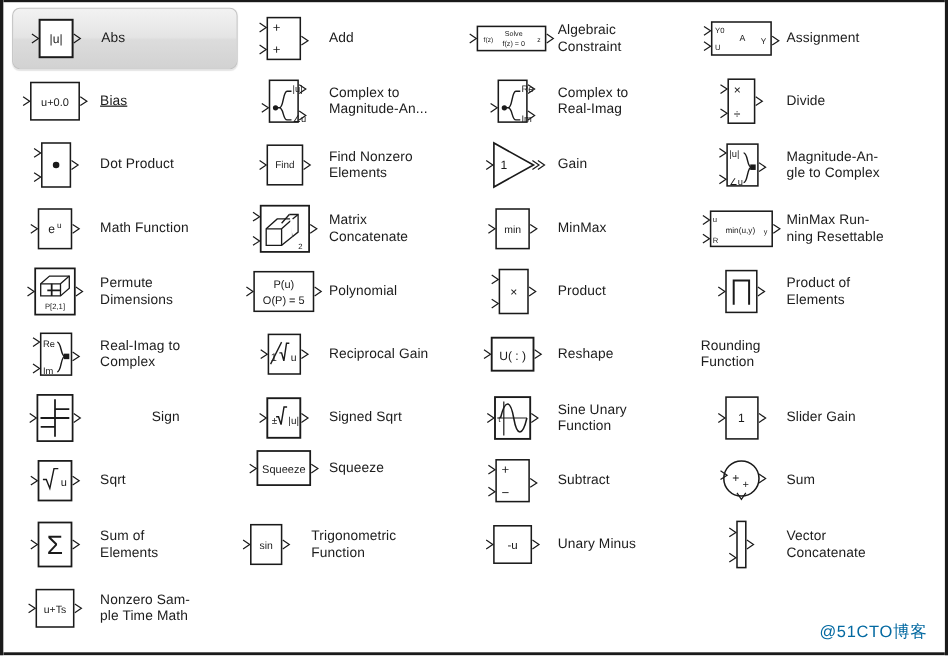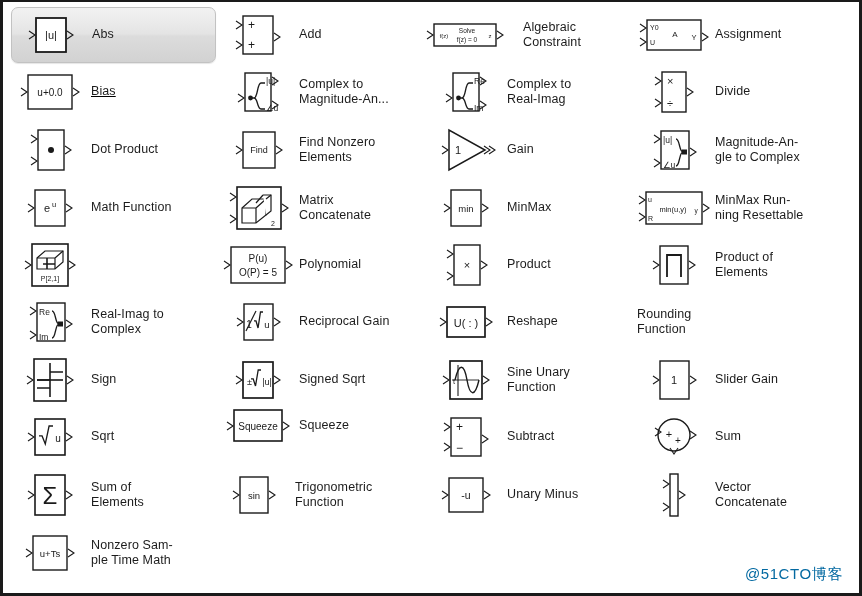--- a/index.html
+++ b/index.html
@@ -108,21 +108,21 @@
       <rect x="24" y="8" width="30" height="38" fill="#fff" stroke="#1a1a1a" stroke-width="1.4"></rect>
             <path d="M 17 13 L 23 17 L 17 21" fill="none" stroke="#1a1a1a" stroke-width="1.1" stroke-linejoin="miter"></path>
             <path d="M 17 33 L 23 37 L 17 41" fill="none" stroke="#1a1a1a" stroke-width="1.1" stroke-linejoin="miter"></path>
             <path d="M 55 25 L 61 29 L 55 33" fill="none" stroke="#1a1a1a" stroke-width="1.1" stroke-linejoin="miter"></path>
       <text x="29" y="21" font-family="Liberation Sans, sans-serif" font-size="12" fill="#1a1a1a" text-anchor="start">+</text>
             <text x="29" y="41" font-family="Liberation Sans, sans-serif" font-size="12" fill="#1a1a1a" text-anchor="start">+</text>
           </svg>
         </div>
         <div class="blk-label">Add</div>
       </div>
-      <div class="cell" style="left: 424px; top: 5px; width: 205px; height: 56px; gap: 16px;">
+      <div class="cell" style="left: 424px; top: 5px; width: 205px; height: 56px;">
         <div class="icon-wrap">
           <svg width="78" height="54" viewBox="0 0 78 54">
       <rect x="7" y="16" width="62" height="22" fill="#fff" stroke="#1a1a1a" stroke-width="1.4"></rect>
             <path d="M 0 23 L 6 27 L 0 31" fill="none" stroke="#1a1a1a" stroke-width="1.1" stroke-linejoin="miter"></path>
             <path d="M 70 23 L 76 27 L 70 31" fill="none" stroke="#1a1a1a" stroke-width="1.1" stroke-linejoin="miter"></path>
       <text x="17" y="30" font-family="Liberation Sans, sans-serif" font-size="6" fill="#1a1a1a" text-anchor="middle">f(z)</text>
       <text x="40" y="25" font-family="Liberation Sans, sans-serif" font-size="6.5" fill="#1a1a1a" text-anchor="middle">Solve</text>
             <text x="40" y="34" font-family="Liberation Sans, sans-serif" font-size="6.5" fill="#1a1a1a" text-anchor="middle">f(z) = 0</text>
       <text x="63" y="30" font-family="Liberation Sans, sans-serif" font-size="6" fill="#1a1a1a" text-anchor="middle">z</text>
           </svg>
@@ -314,20 +314,22 @@
           <svg width="78" height="54" viewBox="0 0 78 54">
       <rect x="21" y="6" width="36" height="42" fill="#fff" stroke="#1a1a1a" stroke-width="1.6"></rect>
             <path d="M 14 23 L 20 27 L 14 31" fill="none" stroke="#1a1a1a" stroke-width="1.1" stroke-linejoin="miter"></path>
             <path d="M 58 23 L 64 27 L 58 31" fill="none" stroke="#1a1a1a" stroke-width="1.1" stroke-linejoin="miter"></path>
       <path d="M 26 20 L 34 13 L 52 13 L 52 24 L 44 31 L 26 31 Z" fill="#fff" stroke="#1a1a1a" stroke-width="1.2" stroke-linejoin="miter"></path>
       <path d="M 26 20 L 44 20 L 44 31 M 44 20 L 52 13" fill="none" stroke="#1a1a1a" stroke-width="1.2"></path>
       <path d="M 36 20 L 36 31 M 32 26 L 44 26" fill="none" stroke="#1a1a1a" stroke-width="1.6"></path>
       <text x="39" y="43" font-family="Liberation Sans, sans-serif" font-size="7" fill="#1a1a1a" text-anchor="middle">P[2,1]</text>
           </svg>
         </div>
+        <div class="blk-label">Permute
+Dimensions</div>
       </div>
       <div class="cell" style="left: 216px; top: 235px; width: 205px; height: 56px;">
         <div class="icon-wrap">
           <svg width="78" height="54" viewBox="0 0 78 54">
       <rect x="12" y="9" width="54" height="36" fill="#fff" stroke="#1a1a1a" stroke-width="1.4"></rect>
             <path d="M 5 23 L 11 27 L 5 31" fill="none" stroke="#1a1a1a" stroke-width="1.1" stroke-linejoin="miter"></path>
             <path d="M 67 23 L 73 27 L 67 31" fill="none" stroke="#1a1a1a" stroke-width="1.1" stroke-linejoin="miter"></path>
       <text x="39" y="24" font-family="Liberation Sans, sans-serif" font-size="10" fill="#1a1a1a" text-anchor="middle">P(u)</text>
             <text x="39" y="38" font-family="Liberation Sans, sans-serif" font-size="10" fill="#1a1a1a" text-anchor="middle">O(P) = 5</text>
           </svg>
@@ -396,21 +398,21 @@
             <path d="M 59 23 L 65 27 L 59 31" fill="none" stroke="#1a1a1a" stroke-width="1.1" stroke-linejoin="miter"></path>
       <text x="39" y="32" font-family="Liberation Sans, sans-serif" font-size="11" fill="#1a1a1a" text-anchor="middle">U( : )</text>
           </svg>
         </div>
         <div class="blk-label">Reshape</div>
       </div>
       <div class="cell" style="left: 632px; top: 292px; width: 222px; height: 56px;">
         <div class="blk-label">Rounding
 Function</div>
       </div>
-      <div class="cell" style="left: 8px; top: 350px; width: 205px; height: 56px;">
+      <div class="cell" style="left: 8px; top: 350px; width: 205px; height: 56px; gap: 47px;">
         <div class="icon-wrap">
           <svg width="78" height="54" viewBox="0 0 78 54">
       <rect x="23" y="6" width="32" height="42" fill="#fff" stroke="#1a1a1a" stroke-width="1.6"></rect>
             <path d="M 16 23 L 22 27 L 16 31" fill="none" stroke="#1a1a1a" stroke-width="1.1" stroke-linejoin="miter"></path>
             <path d="M 56 23 L 62 27 L 56 31" fill="none" stroke="#1a1a1a" stroke-width="1.1" stroke-linejoin="miter"></path>
       <path d="M 26 27 L 39 27 L 39 27 M 39 19 L 52 19 M 26 35 L 39 35" fill="none" stroke="#1a1a1a" stroke-width="1.6"></path>
       <path d="M 39 10 L 39 44" fill="none" stroke="#1a1a1a" stroke-width="1.6"></path>
       <path d="M 26 27 L 52 27" fill="none" stroke="#1a1a1a" stroke-width="1.6"></path>
           </svg>
         </div>
@@ -509,21 +511,21 @@
           <svg width="78" height="54" viewBox="0 0 78 54">
       <rect x="24" y="7" width="30" height="40" fill="#fff" stroke="#1a1a1a" stroke-width="1.6"></rect>
             <path d="M 17 23 L 23 27 L 17 31" fill="none" stroke="#1a1a1a" stroke-width="1.1" stroke-linejoin="miter"></path>
             <path d="M 55 23 L 61 27 L 55 31" fill="none" stroke="#1a1a1a" stroke-width="1.1" stroke-linejoin="miter"></path>
       <text x="39" y="36" font-family="Liberation Sans, sans-serif" font-size="24" fill="#1a1a1a" text-anchor="middle">Σ</text>
           </svg>
         </div>
         <div class="blk-label">Sum of
 Elements</div>
       </div>
-      <div class="cell" style="left: 212px; top: 465px; width: 205px; height: 56px;">
+      <div class="cell" style="left: 200px; top: 465px; width: 205px; height: 56px;">
         <div class="icon-wrap">
           <svg width="78" height="54" viewBox="0 0 78 54">
       <rect x="25" y="9" width="28" height="36" fill="#fff" stroke="#1a1a1a" stroke-width="1.4"></rect>
             <path d="M 18 23 L 24 27 L 18 31" fill="none" stroke="#1a1a1a" stroke-width="1.1" stroke-linejoin="miter"></path>
             <path d="M 54 23 L 60 27 L 54 31" fill="none" stroke="#1a1a1a" stroke-width="1.1" stroke-linejoin="miter"></path>
       <text x="39" y="31" font-family="Liberation Sans, sans-serif" font-size="9.5" fill="#1a1a1a" text-anchor="middle">sin</text>
           </svg>
         </div>
         <div class="blk-label">Trigonometric
 Function</div>

